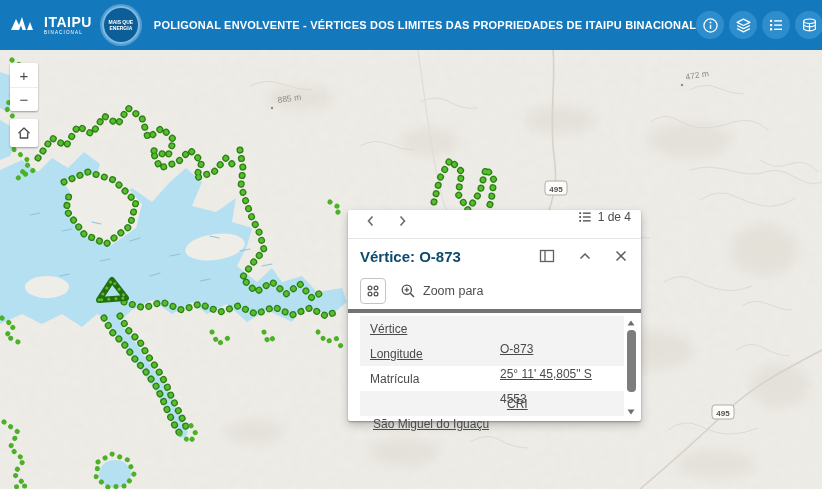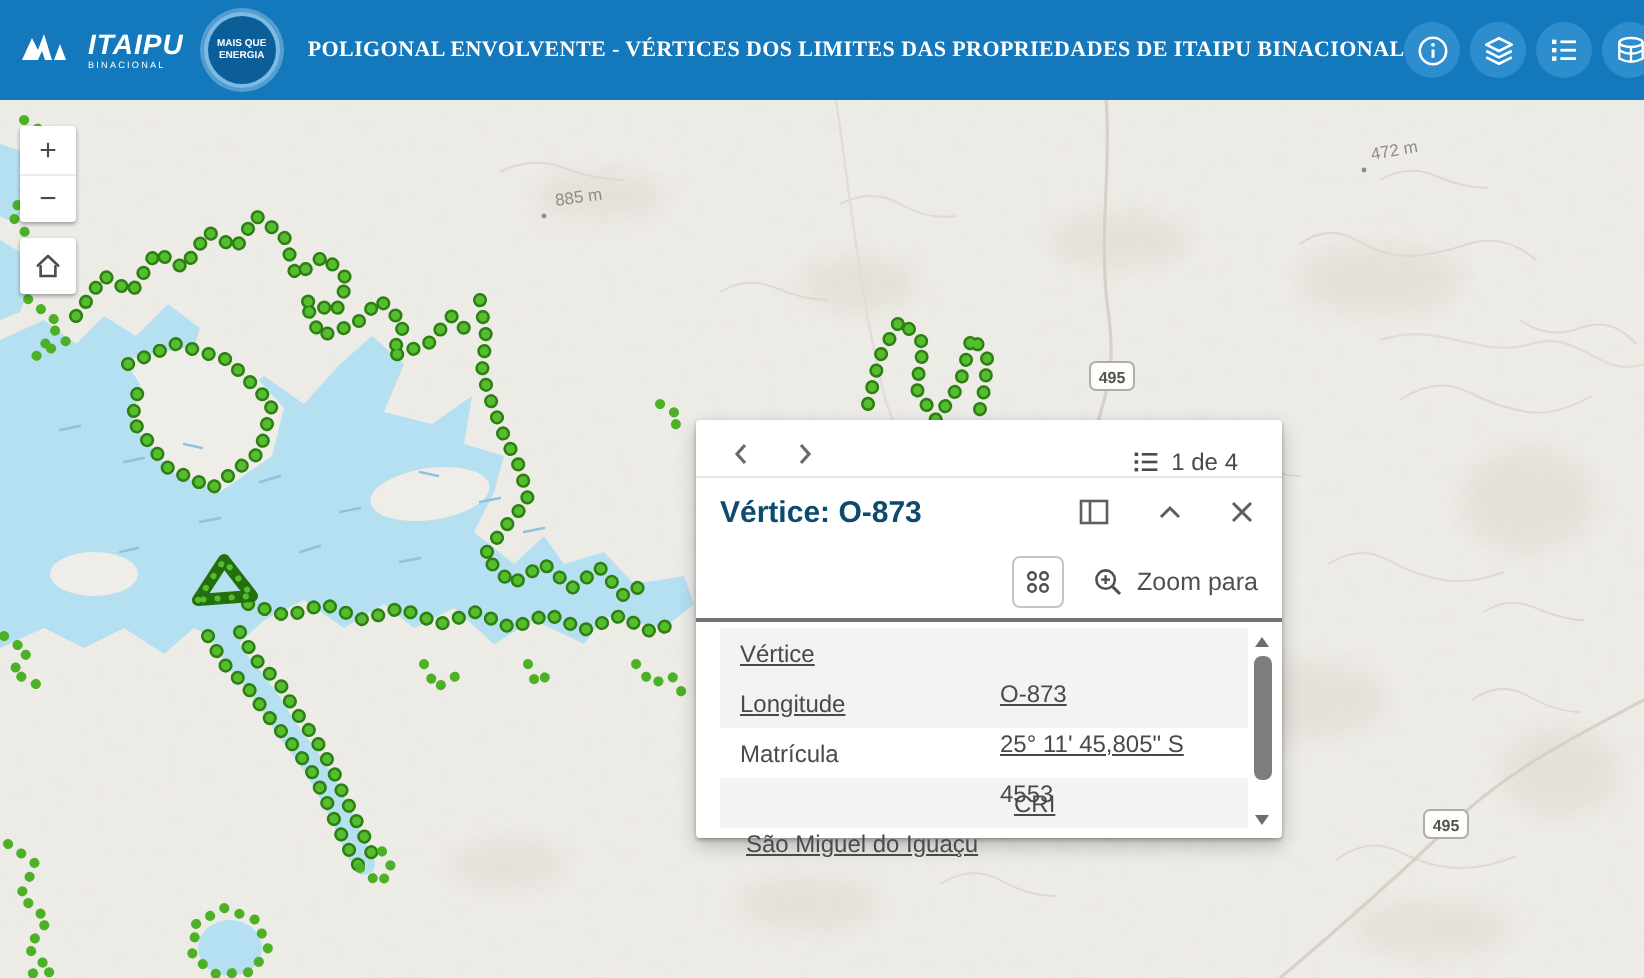--- a/index.html
+++ b/index.html
@@ -4,27 +4,27 @@
 <style>
   html,body{margin:0;padding:0;background:#888;}
   .app{position:relative;width:822px;height:489px;overflow:hidden;background:#efede8;
        font-family:"Liberation Sans",sans-serif;}
 
   
   .header{position:absolute;top:0;left:0;right:0;height:50px;background:#1478bd;
           display:flex;align-items:center;padding:0 12px 0 10px;box-sizing:border-box;z-index:30;}
   .logo-group{display:flex;align-items:center;}
   .logo-text{margin-left:4px;color:#fff;line-height:1;}
-  .logo-brand{font-size:14px;font-weight:bold;letter-spacing:.5px;font-style:italic;}
+  .logo-brand{font-size:14px;font-weight:bold;letter-spacing:.5px;}
   .logo-sub{font-size:4.6px;letter-spacing:1.1px;margin-top:2px;}
   .badge{width:34px;height:34px;margin-left:12px;border-radius:50%;background:#0b5e97;
          display:flex;flex-direction:column;align-items:center;justify-content:center;
          color:#fff;font-size:5px;font-weight:bold;line-height:1.25;text-align:center;
          box-shadow:0 0 0 2px rgba(130,195,235,.8),0 0 0 4px rgba(255,255,255,.28);}
-  .header-title{margin-left:16px;color:#fff;font-weight:bold;font-size:11px;letter-spacing:.2px;white-space:nowrap;font-family:Liberation Serif, serif;}
+  .header-title{margin-left:16px;color:#fff;font-weight:bold;font-size:11px;letter-spacing:.2px;white-space:nowrap;}
   .header-actions{margin-left:auto;display:flex;gap:5px;}
   .action-circle{width:28px;height:28px;border-radius:50%;background:#2e8ecd;border:none;padding:0;
                  display:flex;align-items:center;justify-content:center;color:#fff;cursor:pointer;}
   .action-circle svg{display:block;}
 
   
   .map{position:absolute;top:50px;left:0;width:822px;height:439px;}
   .map svg{display:block;}
 
   
@@ -34,30 +34,30 @@
             display:flex;align-items:center;justify-content:center;font-size:15px;color:#4a4a4a;
             font-family:"Liberation Sans",sans-serif;}
   .zoom-btn + .zoom-btn{border-top:1px solid #ececec;}
   .home-widget{position:absolute;left:10px;top:69px;width:28px;height:28px;background:#fff;border:none;
                border-radius:2px;box-shadow:0 1px 2px rgba(0,0,0,.35);z-index:10;cursor:pointer;
                display:flex;align-items:center;justify-content:center;color:#4a4a4a;padding:0;}
 
   
   .popup{position:absolute;left:348px;top:210px;width:293px;background:#fff;border-radius:2px;
          box-shadow:0 1px 2px rgba(0,0,0,.3),0 4px 10px rgba(0,0,0,.22);z-index:20;box-sizing:border-box;}
-  .pg-bar{height:28px;display:flex;align-items:flex-end;padding:0 22px 0 10px;border-bottom:1px solid #e4e4e4;}
+  .pg-bar{height:28px;display:flex;align-items:flex-start;padding:0 10px 0 10px;border-bottom:1px solid #e4e4e4;}
   .pg-btn{width:24px;height:22px;border:none;background:transparent;padding:0;cursor:pointer;
           display:flex;align-items:center;justify-content:center;color:#6a6a6a;}
   .pg-count{margin-left:auto;display:flex;align-items:center;gap:6px;color:#4a4a4a;font-size:12px;}
   .title-row{height:34px;display:flex;align-items:center;padding:0 14px 0 12px;}
   .popup-title{font-size:15px;font-weight:bold;color:#0c4a6e;}
   .title-icons{margin-left:auto;display:flex;align-items:center;gap:24px;}
   .icon-btn{border:none;background:transparent;padding:0;cursor:pointer;color:#5f5f5f;
             display:flex;align-items:center;justify-content:center;}
-  .action-row{height:36px;display:flex;align-items:center;padding:0 12px;gap:14px;border-bottom:2px solid #737373;justify-content:flex-end;}
+  .action-row{height:36px;display:flex;align-items:center;padding:0 12px;gap:14px;border-bottom:4px solid #737373;}
   .grid-btn{width:26px;height:26px;border:1px solid #c4c4c4;border-radius:4px;background:#fff;padding:0;
             display:flex;align-items:center;justify-content:center;cursor:pointer;color:#4f4f4f;}
   .zoom-para{display:flex;align-items:center;gap:7px;font-size:12.5px;color:#4f4f4f;cursor:pointer;
              border:none;background:transparent;padding:0;font-family:"Liberation Sans",sans-serif;}
   .table-area{display:flex;padding:3px 3px 5px 12px;}
   .ptable{flex:1;}
   .trow{display:flex;height:25px;align-items:stretch;font-size:12px;color:#4a4a4a;}
   .trow.odd{background:#f3f3f3;text-decoration:underline;}
   .tcell{display:flex;align-items:center;}
   .tcell.label{width:117px;padding-left:10px;}

